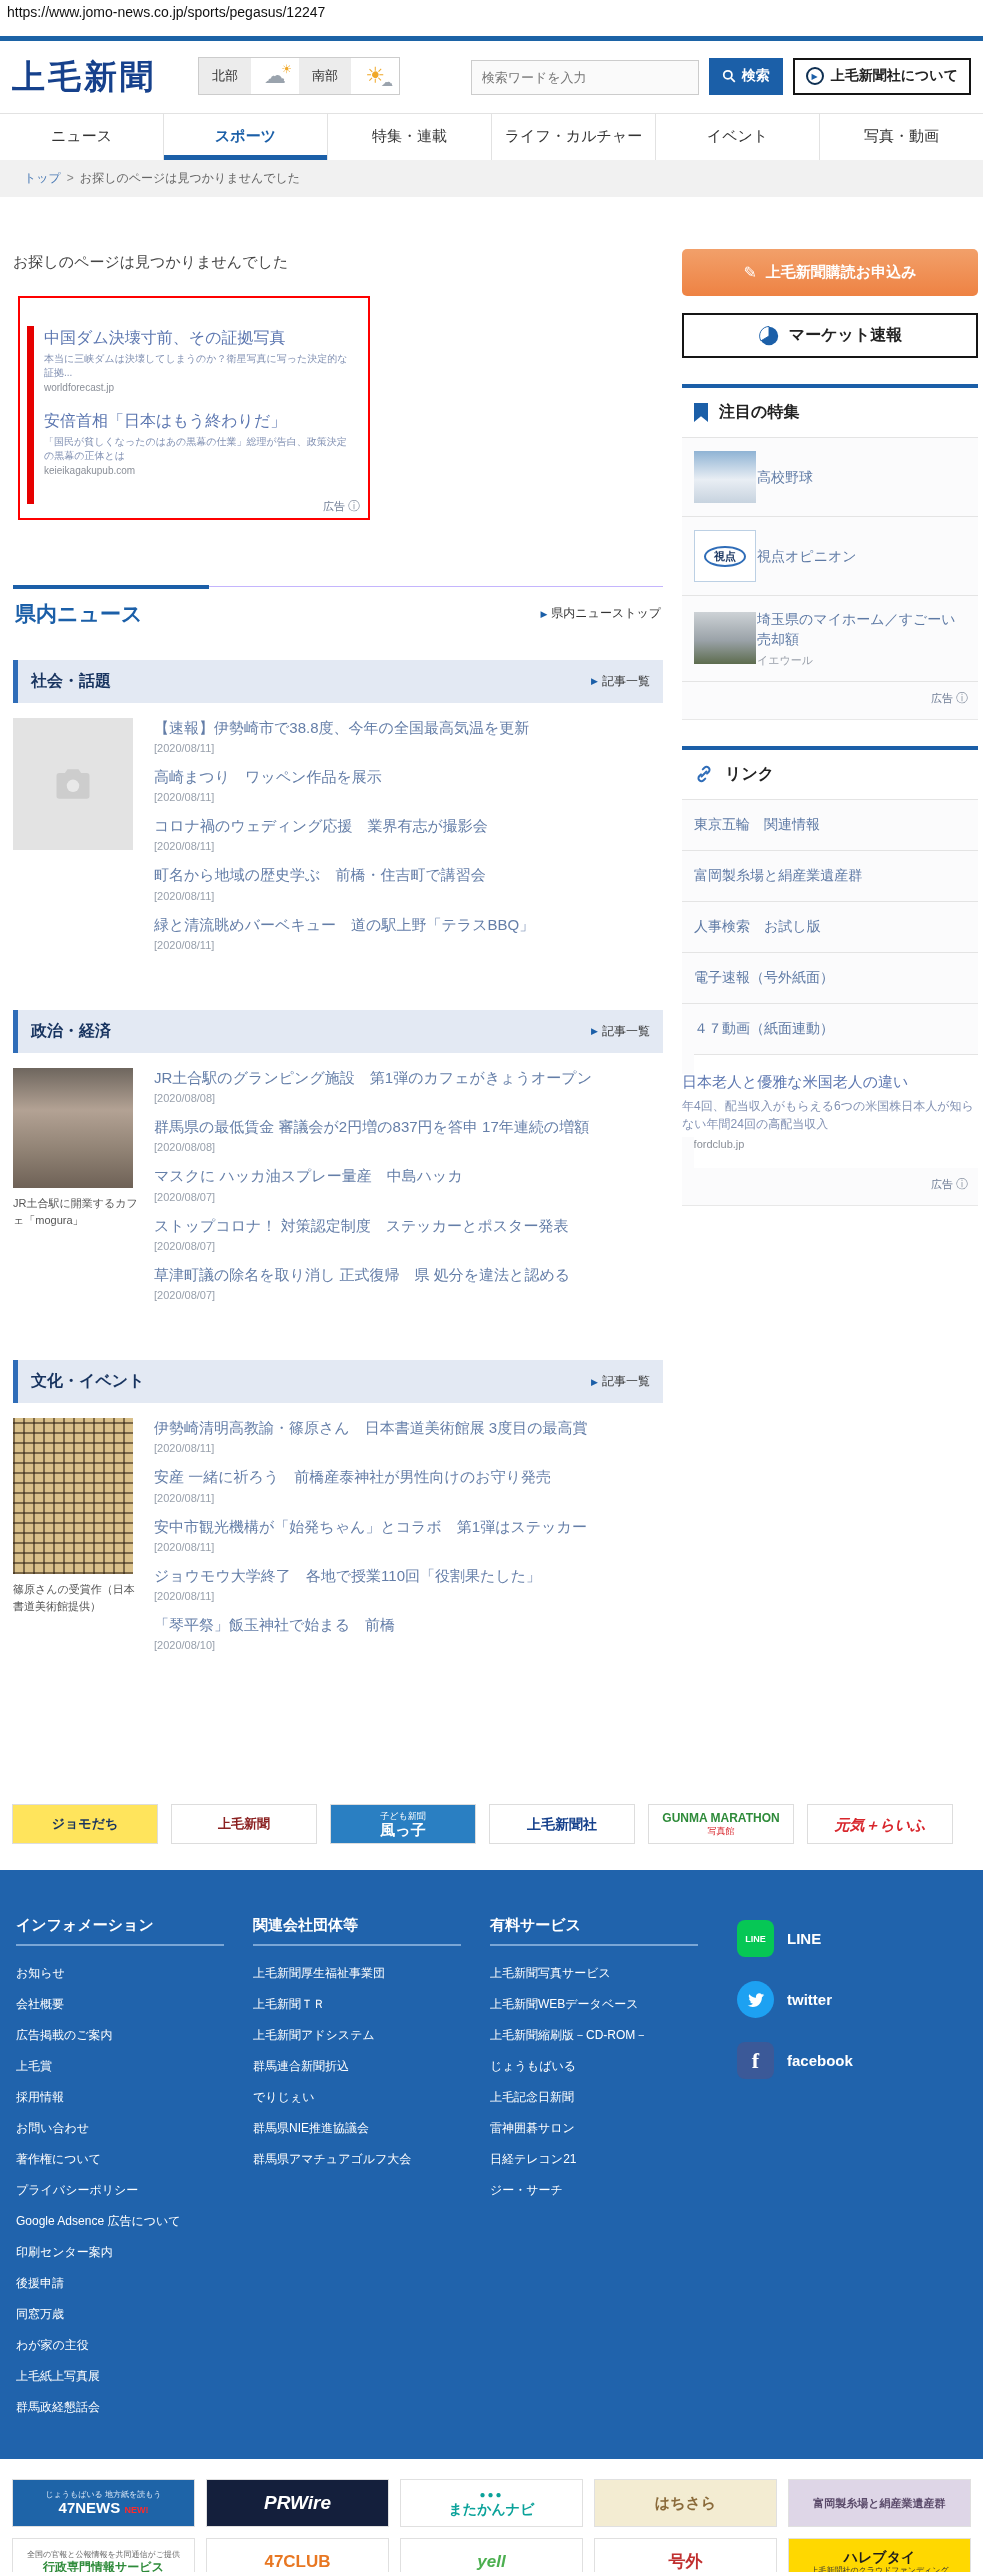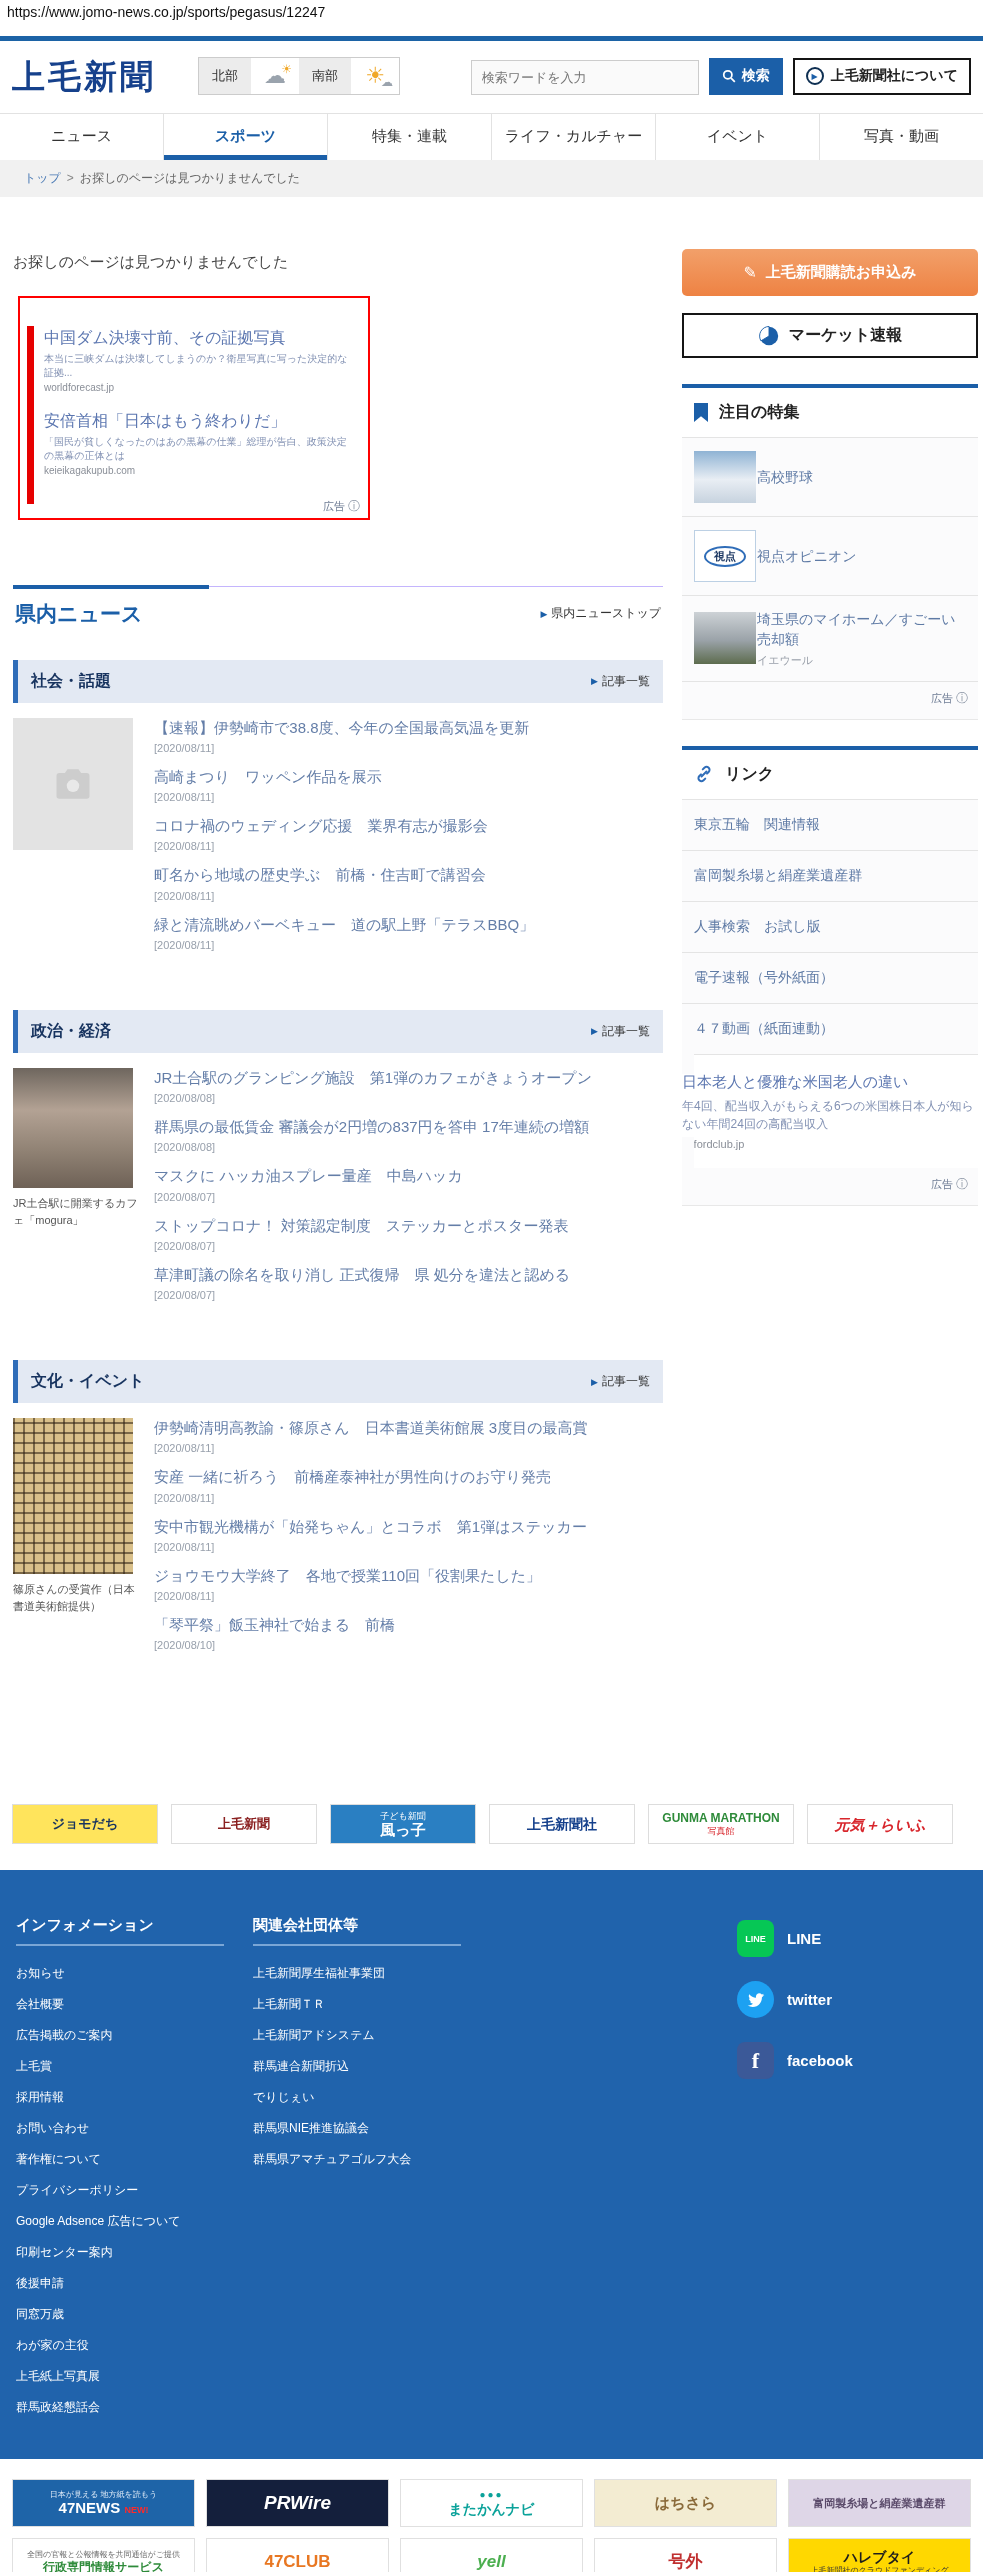--- a/index.html
+++ b/index.html
@@ -394,20 +394,31 @@
   <div class="fcol">
     <h3>関連会社団体等</h3>
     <a>上毛新聞厚生福祉事業団</a>
     <a>上毛新聞ＴＲ</a>
     <a>上毛新聞アドシステム</a>
     <a>群馬連合新聞折込</a>
     <a>でりじぇい</a>
     <a>群馬県NIE推進協議会</a>
     <a>群馬県アマチュアゴルフ大会</a>
   </div>
+  <div class="fcol">
+    <h3>有料サービス</h3>
+    <a>上毛新聞写真サービス</a>
+    <a>上毛新聞WEBデータベース</a>
+    <a>上毛新聞縮刷版－CD-ROM－</a>
+    <a>じょうもばいる</a>
+    <a>上毛記念日新聞</a>
+    <a>雷神囲碁サロン</a>
+    <a>日経テレコン21</a>
+    <a>ジー・サーチ</a>
+  </div>
   <div class="fsocial">
     <a class="soc">
       <span class="soc-ic line-ic">LINE</span>
       <span>LINE</span>
     </a>
     <a class="soc">
       <span class="soc-ic tw-ic">
         <svg width="20" height="20" viewBox="0 0 24 24">
             <path fill="#fff" d="M22 5.9c-.7.3-1.5.6-2.3.7.8-.5 1.4-1.3 1.7-2.2-.8.5-1.6.8-2.5 1A3.9 3.9 0 0 0 12 8.4c0 .3 0 .6.1.9A11 11 0 0 1 4 5.2a3.9 3.9 0 0 0 1.2 5.2c-.6 0-1.2-.2-1.7-.5v.1c0 1.9 1.3 3.4 3.1 3.8-.3.1-.7.1-1 .1-.2 0-.5 0-.7-.1.5 1.5 1.9 2.7 3.6 2.7A7.9 7.9 0 0 1 2 18.6 11 11 0 0 0 8 20.4c7.2 0 11.1-6 11.1-11.1v-.5c.8-.6 1.4-1.3 1.9-2z"></path>
           </svg>
@@ -417,21 +428,21 @@
     <a class="soc">
       <span class="soc-ic fb-ic">f</span>
       <span>facebook</span>
     </a>
   </div>
 </footer>
 
 <div class="banners">
   <div class="brow">
     <a class="bnr b10">
-        <span class="b-sub">日本が見える 地方紙を読もう</span>
+        <span class="b-sub">じょうもばいる 地方紙を読もう</span>
         <span><span>47NEWS</span> <span class="b-badge">NEW!</span></span>
       </a>
     <a class="bnr b11">
         <span>PRWire</span>
       </a>
     <a class="bnr b12">
         <span class="dots">●●●</span>
         <span>またかんナビ</span>
       </a>
     <a class="bnr b13">

